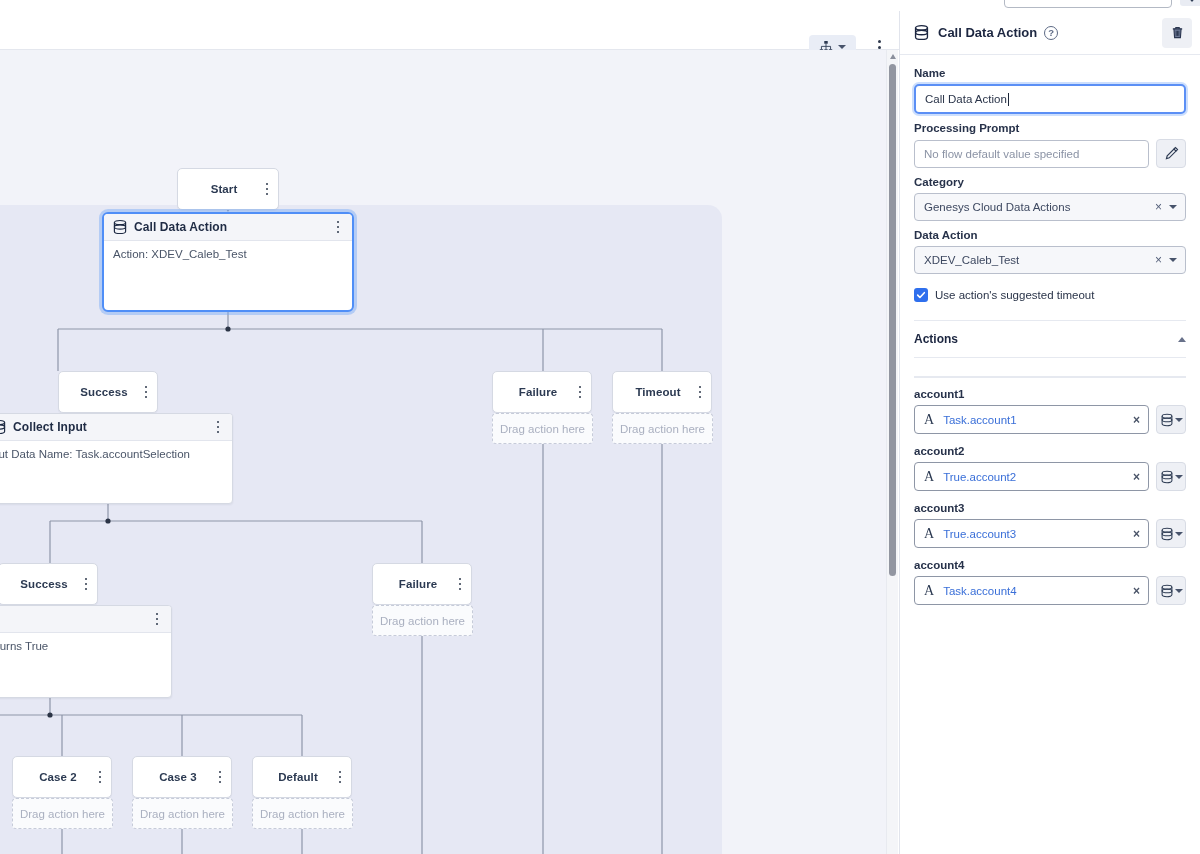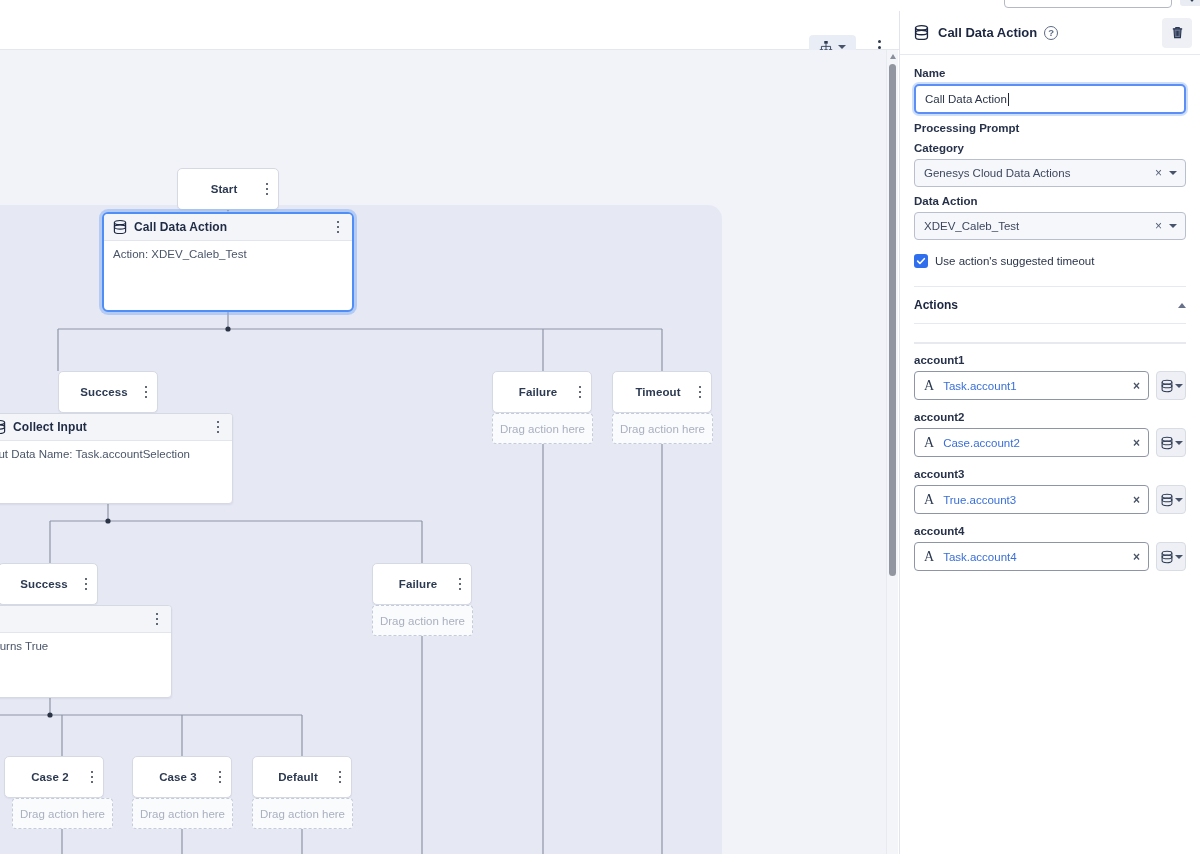--- a/index.html
+++ b/index.html
@@ -426,21 +426,21 @@
         <span class="htitle"></span>
         <span class="kebab">
             <i></i>
             <i></i>
             <i></i>
           </span>
       </div>
       <div class="card-body">t case that returns True</div>
     </div>
 
-    <div class="chip" style="left:4px; top:706px; width:100px;justify-content:space-between;">
+    <div class="chip" style="left:12px; top:706px; width:100px;justify-content:space-between;">
       <span class="chip-label">Case 2</span>
       <span class="kebab">
           <i></i>
           <i></i>
           <i></i>
         </span>
     </div>
     <div class="chip" style="left:132px; top:706px; width:100px;">
       <span class="chip-label">Case 3</span>
       <span class="kebab">
@@ -501,20 +501,31 @@
       <div class="fgroup">
         <div class="flabel">Name</div>
         <div class="finput focused">
           <span>Call Data Action</span>
             <span class="caret"></span>
         </div>
       </div>
 
       <div class="fgroup">
         <div class="flabel">Processing Prompt</div>
+        <div class="row">
+          <div class="finput" style="flex:1; color:#8b93a5;">
+            <span>No flow default value specified</span>
+          </div>
+          <span class="pencil-btn">
+            <svg width="15" height="15" viewBox="0 0 16 16">
+              <path d="M2.6 13.4 L3.4 10.4 L10.6 3.2 L12.8 5.4 L5.6 12.6 Z" fill="none" stroke="#2c3a52" stroke-width="1.25"></path>
+              <path d="M10.6 3.2 L12.2 1.6 L14.4 3.8 L12.8 5.4" fill="none" stroke="#2c3a52" stroke-width="1.25"></path>
+            </svg>
+          </span>
+        </div>
       </div>
 
       <div class="fgroup">
         <div class="flabel">Category</div>
         <div class="select">
           <span class="sval">Genesys Cloud Data Actions</span>
           <span class="xmark">×</span>
           <span class="chev"></span>
         </div>
       </div>
@@ -568,21 +579,21 @@
             <span class="chev"></span>
           </span>
         </div>
       </div>
 
       <div class="out-group">
         <div class="flabel">account2</div>
         <div class="row">
           <div class="var-input">
             <span class="aglyph">A</span>
-            <span class="vval">Case.account2</span>
+            <span class="vval">True.account2</span>
             <span class="xmark">×</span>
           </div>
           <span class="db-btn">
             <svg width="14" height="14" viewBox="0 0 16 16">
               <ellipse cx="8" cy="3.6" rx="5.6" ry="2.1" fill="none" stroke="#2c3a52" stroke-width="1.2"></ellipse>
               <path d="M2.4 3.6 V8 M13.6 3.6 V8" fill="none" stroke="#2c3a52" stroke-width="1.2"></path>
               <ellipse cx="8" cy="8" rx="5.6" ry="2.1" fill="none" stroke="#2c3a52" stroke-width="1.2"></ellipse>
               <path d="M2.4 8 V12.4 A5.6 2.1 0 0 0 13.6 12.4 V8" fill="none" stroke="#2c3a52" stroke-width="1.2"></path>
             </svg>
             <span class="chev"></span>

